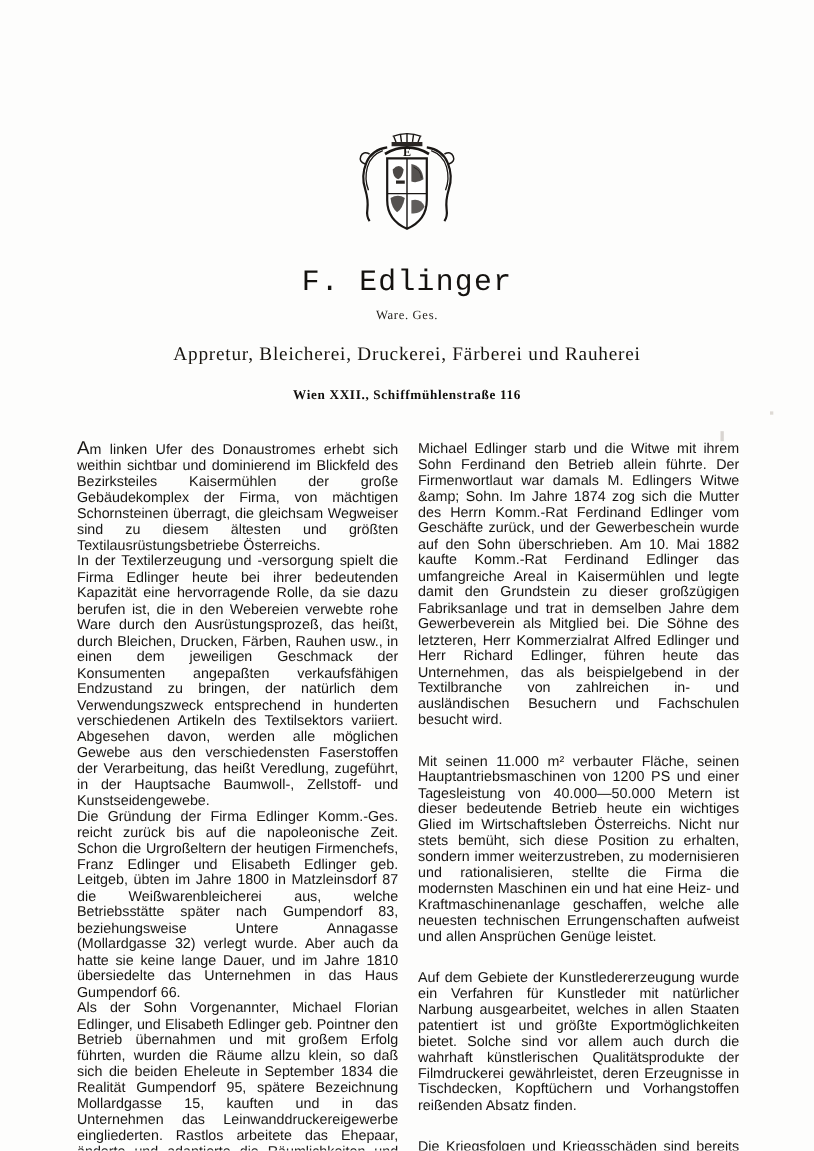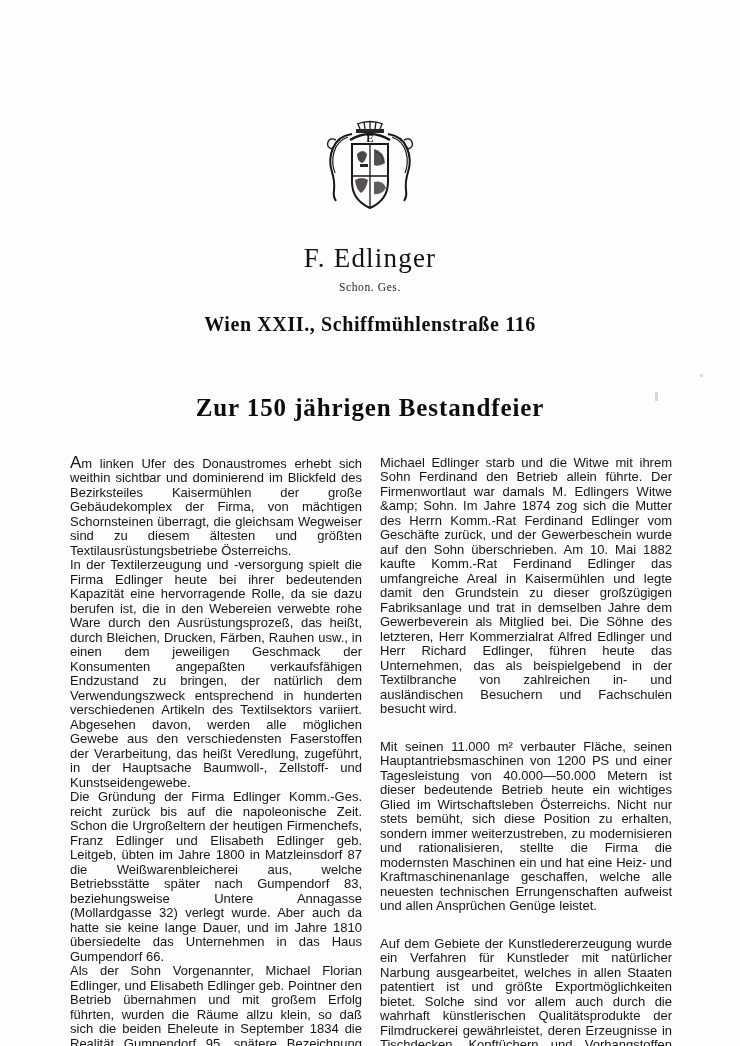--- a/index.html
+++ b/index.html
@@ -33,21 +33,21 @@
     width: 116px;
     height: 112px;
     display: block;
   }
   
   .masthead {
     text-align: center;
     margin-top: 14px;
   }
   .company-name {
-    font-family: Liberation Serif, serif;
+    font-family: Liberation Mono, monospace;
     font-size: 27px;
     letter-spacing: 1.2px;
     font-weight: 400;
     color: #14120f;
     line-height: 1.1;
   }
   .company-form {
     font-family: "Liberation Serif", serif;
     font-size: 11.5px;
     letter-spacing: 0.6px;
@@ -56,21 +56,21 @@
   }
   .company-trades {
     font-family: "Liberation Serif", serif;
     font-size: 17.5px;
     letter-spacing: 0.7px;
     margin-top: 18px;
     color: #17140f;
   }
   .company-address {
     font-family: "Liberation Serif", serif;
-    font-size: 20px;
+    font-size: 12px;
     font-weight: 700;
     letter-spacing: 0.6px;
     margin-top: 20px;
     color: #100e0c;
   }
   
   .doc-title {
     text-align: center;
     font-family: "Liberation Serif", serif;
     font-size: 25px;
@@ -165,25 +165,25 @@
         <path d="M62 31 q10 2 11 14 q-6 4 -11 2 z" opacity="0.8"></path>
         <path d="M64 34 q7 3 7 10" fill="none" stroke="#2b2724" stroke-width="0.9"></path>
         <path d="M43 62 q7 -4 13 0 q-2 10 -7 13 q-5 -4 -6 -13 z" opacity="0.8"></path>
         <path d="M62 64 q9 -2 12 6 q-4 7 -12 6 z" opacity="0.75"></path>
       </g>
     </svg>
   </div>
 
   <div class="masthead">
     <div class="company-name">F. Edlinger</div>
-    <div class="company-form">Schon. Ges.</div>
+    <div class="company-form">Ware. Ges.</div>
+    <div class="company-trades">Appretur, Bleicherei, Druckerei, Färberei und Rauherei</div>
     <div class="company-address">Wien XXII., Schiffmühlenstraße 116</div>
   </div>
 
-  <div class="doc-title">Zur 150 jährigen Bestandfeier</div>
   <div class="speck"></div>
   <div class="speck2"></div>
 
   <div class="columns">
     <div class="col">
       <p class="dropcap-line">Am linken Ufer des Donaustromes erhebt sich weithin sichtbar und dominierend im Blickfeld des Bezirksteiles Kaisermühlen der große Gebäudekomplex der Firma, von mächtigen Schornsteinen überragt, die gleichsam Wegweiser sind zu diesem ältesten und größten Textilausrüstungsbetriebe Österreichs.</p>
       <p>In der Textilerzeugung und -versorgung spielt die Firma Edlinger heute bei ihrer bedeutenden Kapazität eine hervorragende Rolle, da sie dazu berufen ist, die in den Webereien verwebte rohe Ware durch den Ausrüstungsprozeß, das heißt, durch Bleichen, Drucken, Färben, Rauhen usw., in einen dem jeweiligen Geschmack der Konsumenten angepaßten verkaufsfähigen Endzustand zu bringen, der natürlich dem Verwendungszweck entsprechend in hunderten verschiedenen Artikeln des Textilsektors variiert. Abgesehen davon, werden alle möglichen Gewebe aus den verschiedensten Faserstoffen der Verarbeitung, das heißt Veredlung, zugeführt, in der Hauptsache Baumwoll-, Zellstoff- und Kunstseidengewebe.</p>
       <p>Die Gründung der Firma Edlinger Komm.-Ges. reicht zurück bis auf die napoleonische Zeit. Schon die Urgroßeltern der heutigen Firmenchefs, Franz Edlinger und Elisabeth Edlinger geb. Leitgeb, übten im Jahre 1800 in Matzleinsdorf 87 die Weißwarenbleicherei aus, welche Betriebsstätte später nach Gumpendorf 83, beziehungsweise Untere Annagasse (Mollardgasse 32) verlegt wurde. Aber auch da hatte sie keine lange Dauer, und im Jahre 1810 übersiedelte das Unternehmen in das Haus Gumpendorf 66.</p>
       <p>Als der Sohn Vorgenannter, Michael Florian Edlinger, und Elisabeth Edlinger geb. Pointner den Betrieb übernahmen und mit großem Erfolg führten, wurden die Räume allzu klein, so daß sich die beiden Eheleute in September 1834 die Realität Gumpendorf 95, spätere Bezeichnung Mollardgasse 15, kauften und in das Unternehmen das Leinwanddruckereigewerbe eingliederten. Rastlos arbeitete das Ehepaar, änderte und adaptierte die Räumlichkeiten und den Betrieb, bis im Jahre 1857</p>
     </div>

